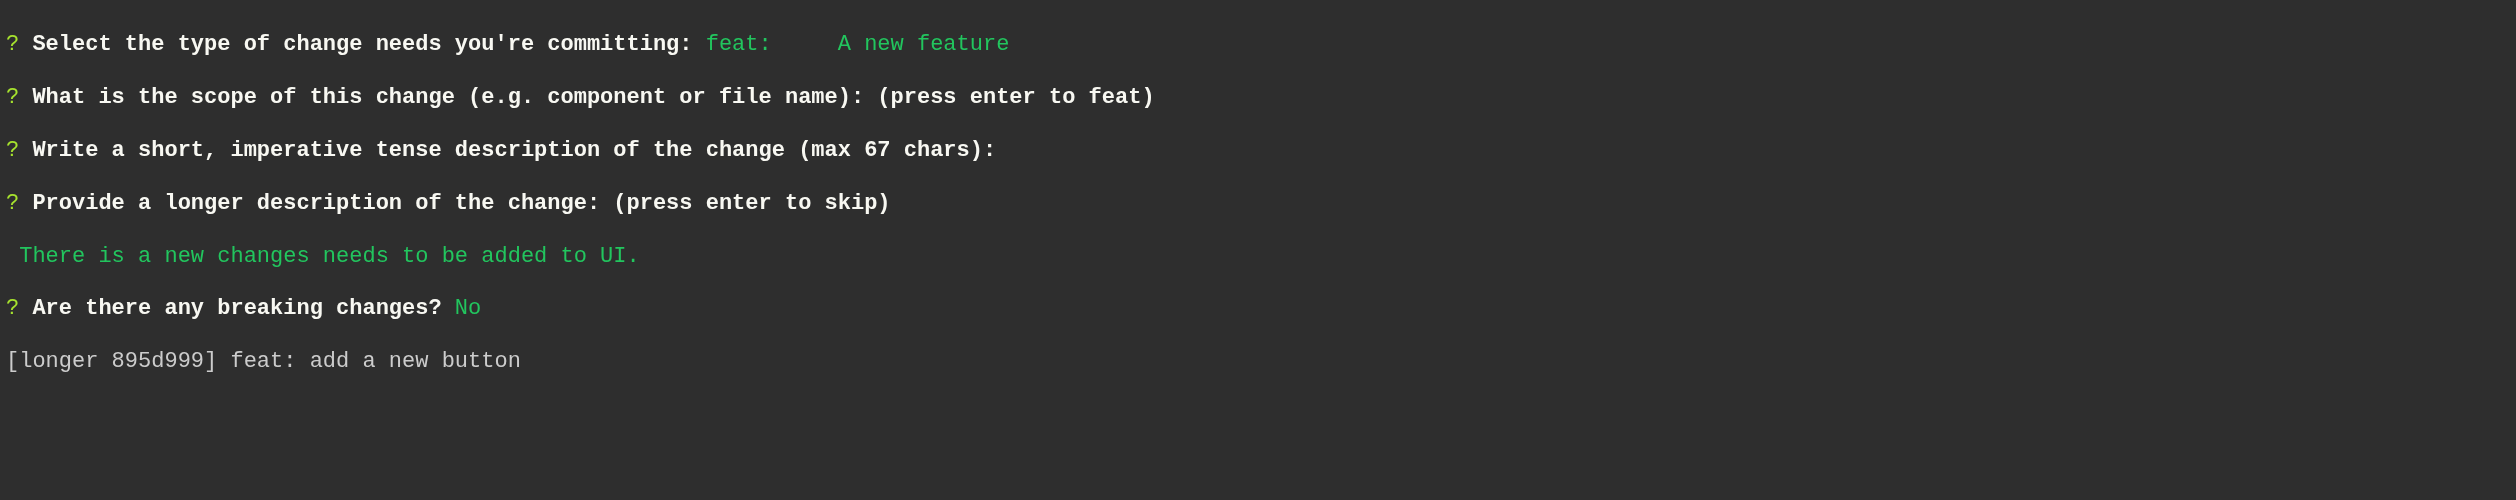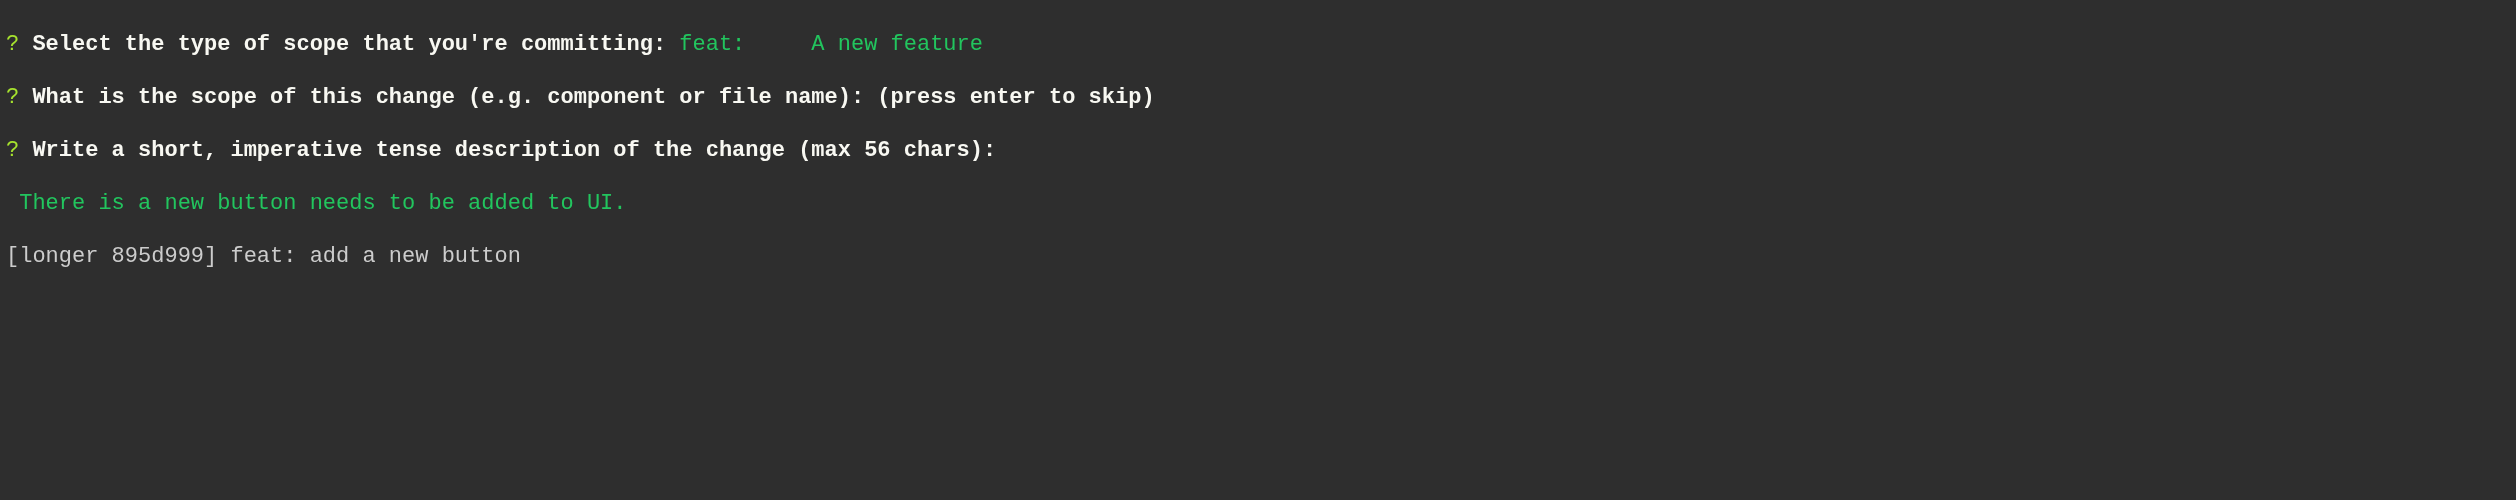--- a/index.html
+++ b/index.html
@@ -25,20 +25,22 @@
   .yellow { color: #e6db74; }
   .cyan { color: #22c55e; }
   .white { color: #f8f8f2; }
   .bold { font-weight: bold; }
   .normal { color: #cccccc; }
 </style>
 </head>
 <body>
 
 <div class="terminal">
-<span class="line"><span class="green">?</span><span class="white bold"> Select the type of scope that you're committing:</span><span class="cyan"> feat:     A new feature</span></span>
-<span class="line"><span class="green">?</span><span class="white bold"> What is the scope of this change (e.g. component or file name): (press enter to skip)</span></span>
-<span class="line"><span class="green">?</span><span class="white bold"> Write a short, imperative tense description of the change (max 56 chars):</span></span>
-<span class="line"><span class="cyan"> There is a new button needs to be added to UI.</span></span>
+<span class="line"><span class="green">?</span><span class="white bold"> Select the type of change needs you're committing:</span><span class="cyan"> feat:     A new feature</span></span>
+<span class="line"><span class="green">?</span><span class="white bold"> What is the scope of this change (e.g. component or file name): (press enter to feat)</span></span>
+<span class="line"><span class="green">?</span><span class="white bold"> Write a short, imperative tense description of the change (max 67 chars):</span></span>
+<span class="line"><span class="green">?</span><span class="white bold"> Provide a longer description of the change: (press enter to skip)</span></span>
+<span class="line"><span class="cyan"> There is a new changes needs to be added to UI.</span></span>
+<span class="line"><span class="green">?</span><span class="white bold"> Are there any breaking changes?</span><span class="cyan"> No</span></span>
 <span class="line normal">[longer 895d999] feat: add a new button</span>
 
 
 </div>
 
 </body></html>

